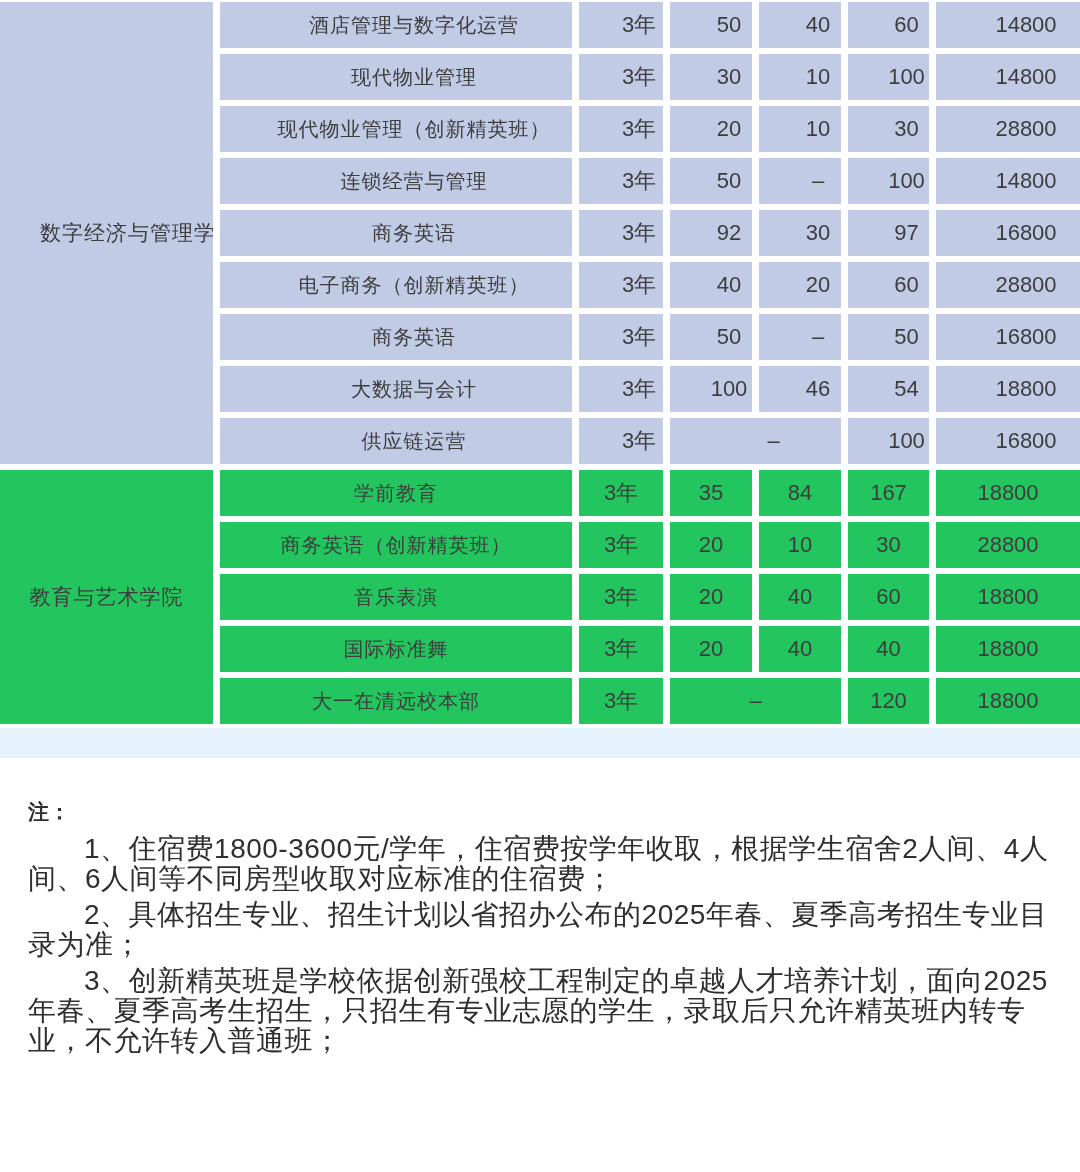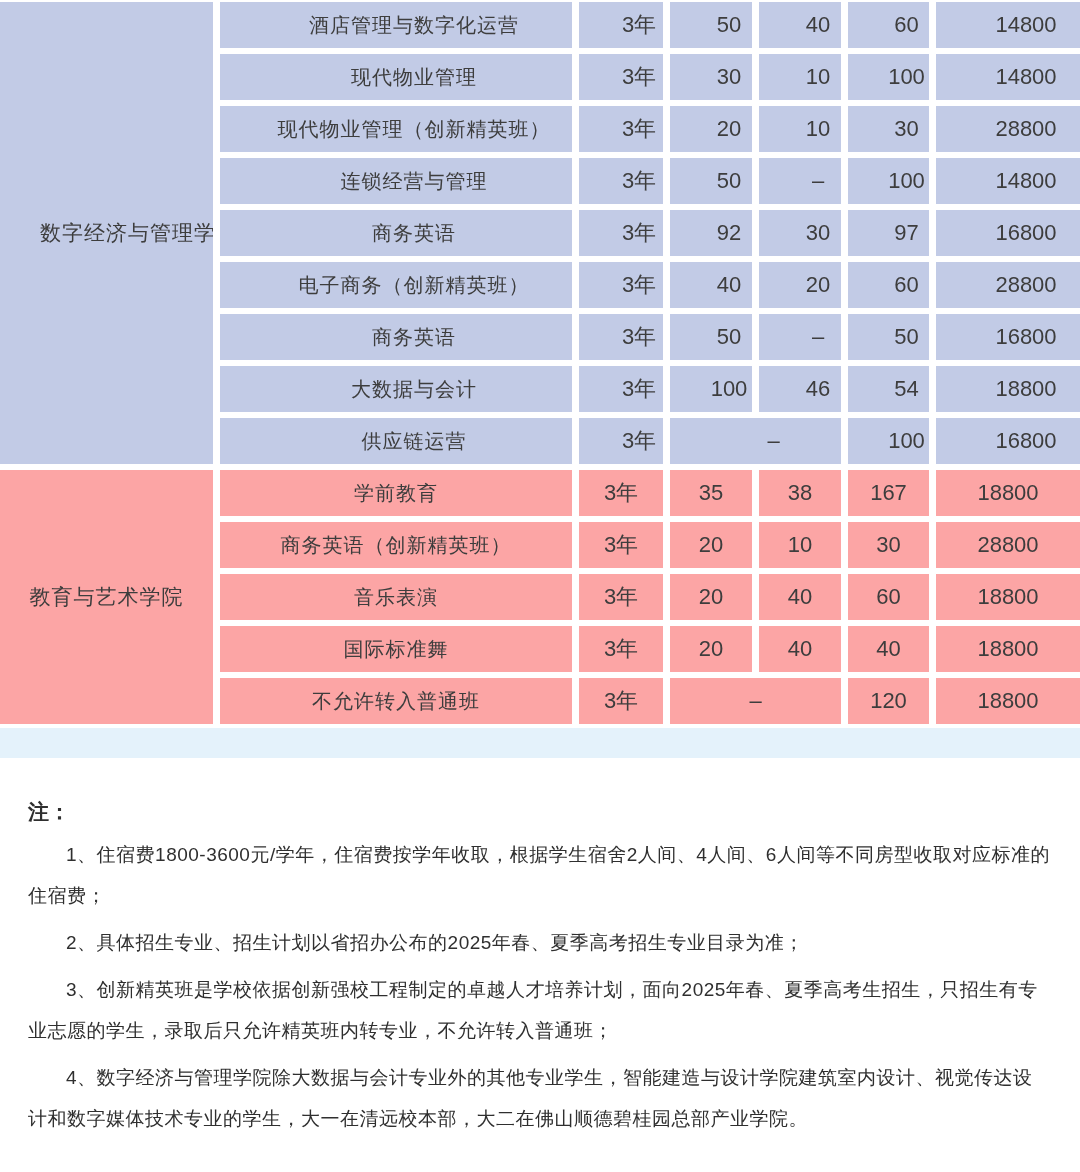--- a/index.html
+++ b/index.html
@@ -22,43 +22,43 @@
   }
   table.enroll td {
     height: 46px;
     text-align: center;
     vertical-align: middle;
     padding: 0 4px;
     overflow: hidden;
     white-space: nowrap;
   }
   tbody.s1 td { background: #c2cbe6; padding-left: 40px; }
-  tbody.s2 td { background: #fca5a5; }
+  tbody.s2 td { background: #22c55e; }
   td.college { font-size: 21px; font-weight: 500; letter-spacing: 1px; }
   td.major   { font-size: 20px; font-weight: 500; letter-spacing: 1px; }
   td.num     { font-size: 22px; font-weight: 400; }
   .footer-bar {
     height: 30px;
     margin-top: 4px;
     background: #e4f2fb;
   }
   .notes {
     padding: 40px 28px 0 28px;
     color: #2f2f2f;
   }
   .notes-label {
     font-size: 21px;
     font-weight: 700;
     line-height: 28px;
     margin-bottom: 8px;
   }
   .notes p {
     margin: 0 0 6px 0;
-    font-size: 19px;
-    line-height: 41px;
+    font-size: 28px;
+    line-height: 30px;
     text-indent: 2em;
     letter-spacing: 0.5px;
   }
 </style>
 </head>
 <body>
 
 <div class="page">
 
   <div class="table-wrap">
@@ -147,21 +147,21 @@
           <td class="num">16800</td>
         </tr>
       </tbody>
 
       <tbody class="s2">
         <tr>
           <td class="college" rowspan="5">教育与艺术学院</td>
           <td class="major">学前教育</td>
           <td class="num">3年</td>
           <td class="num">35</td>
-          <td class="num">38</td>
+          <td class="num">84</td>
           <td class="num">167</td>
           <td class="num">18800</td>
         </tr>
         <tr>
           <td class="major">商务英语（创新精英班）</td>
           <td class="num">3年</td>
           <td class="num">20</td>
           <td class="num">10</td>
           <td class="num">30</td>
           <td class="num">28800</td>
@@ -176,33 +176,32 @@
         </tr>
         <tr>
           <td class="major">国际标准舞</td>
           <td class="num">3年</td>
           <td class="num">20</td>
           <td class="num">40</td>
           <td class="num">40</td>
           <td class="num">18800</td>
         </tr>
         <tr>
-          <td class="major">不允许转入普通班</td>
+          <td class="major">大一在清远校本部</td>
           <td class="num">3年</td>
           <td class="num" colspan="2">–</td>
           <td class="num">120</td>
           <td class="num">18800</td>
         </tr>
       </tbody>
     </table>
   </div>
 
   <div class="footer-bar"></div>
 
   <div class="notes">
     <div class="notes-label">注：</div>
     <p>1、住宿费1800-3600元/学年，住宿费按学年收取，根据学生宿舍2人间、4人间、6人间等不同房型收取对应标准的住宿费；</p>
     <p>2、具体招生专业、招生计划以省招办公布的2025年春、夏季高考招生专业目录为准；</p>
     <p>3、创新精英班是学校依据创新强校工程制定的卓越人才培养计划，面向2025年春、夏季高考生招生，只招生有专业志愿的学生，录取后只允许精英班内转专业，不允许转入普通班；</p>
-    <p>4、数字经济与管理学院除大数据与会计专业外的其他专业学生，智能建造与设计学院建筑室内设计、视觉传达设计和数字媒体技术专业的学生，大一在清远校本部，大二在佛山顺德碧桂园总部产业学院。</p>
   </div>
 
 </div>
 
 </body></html>

